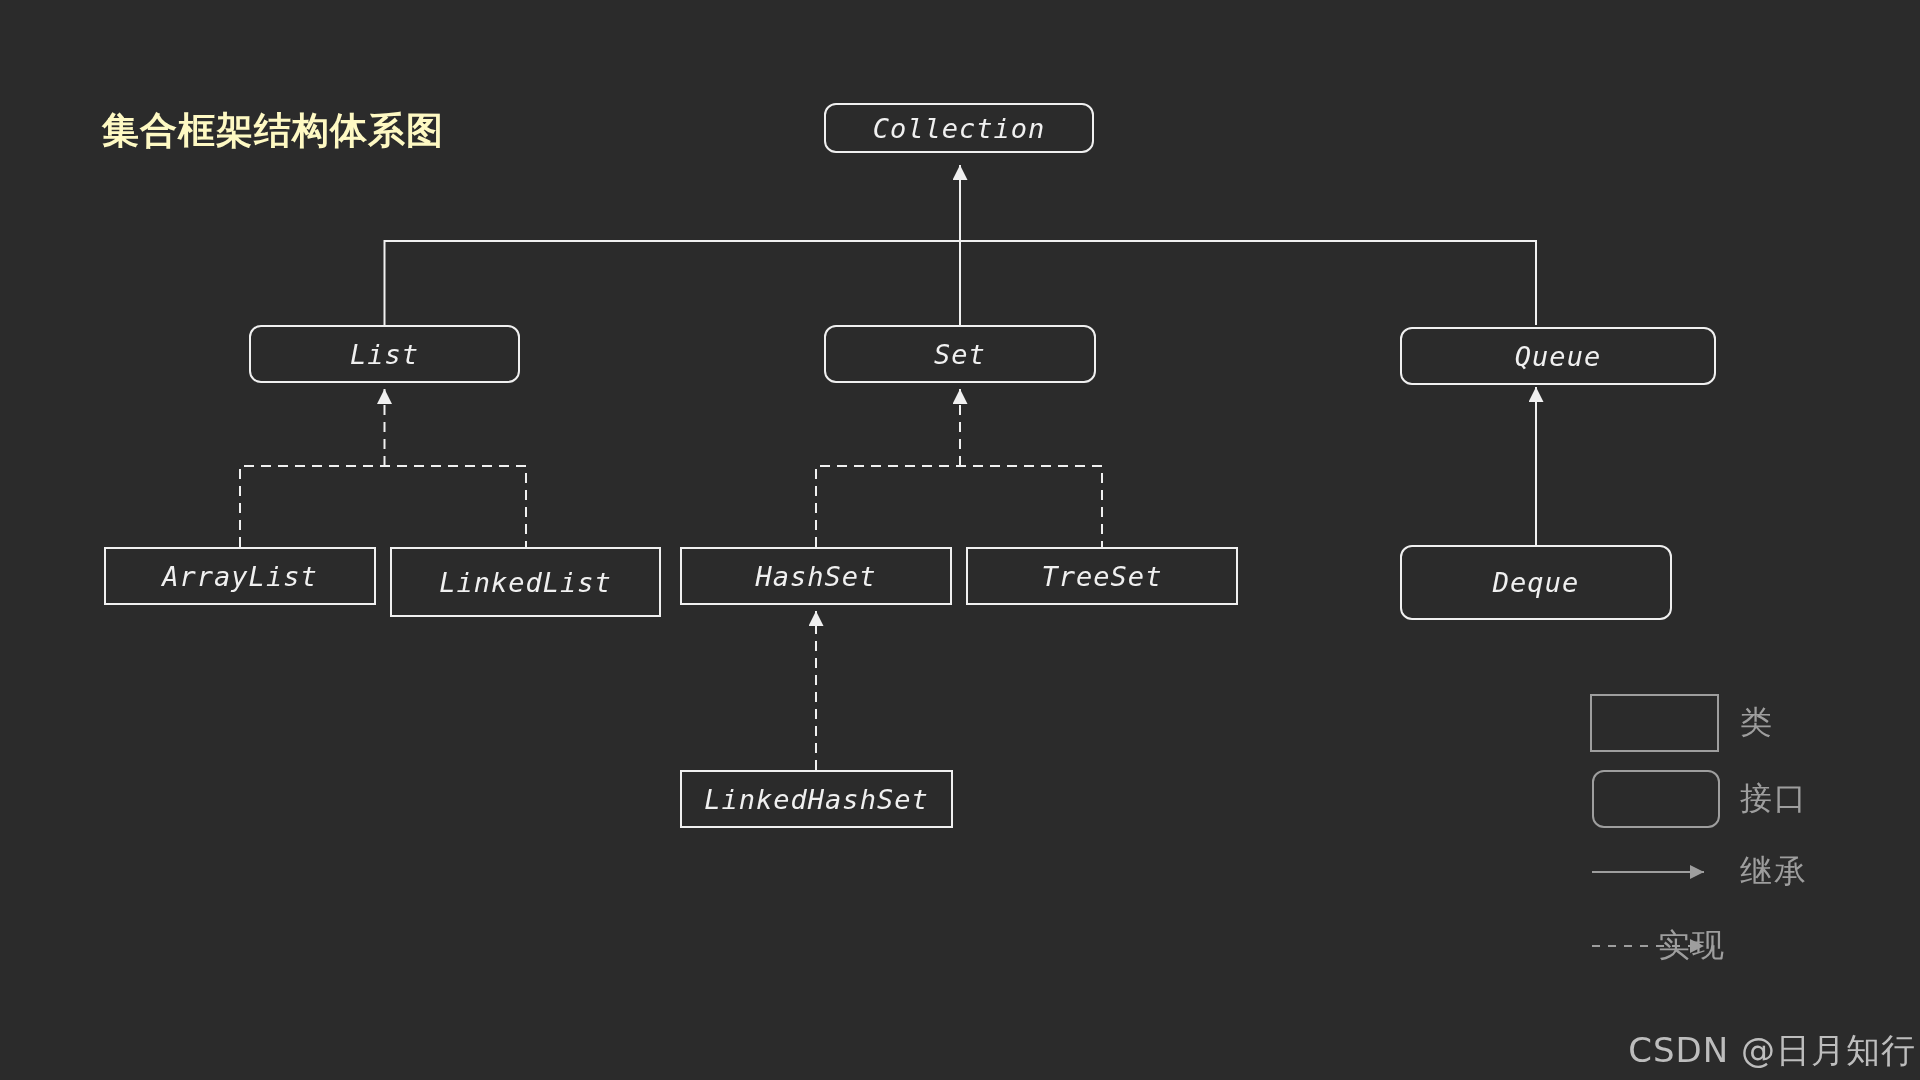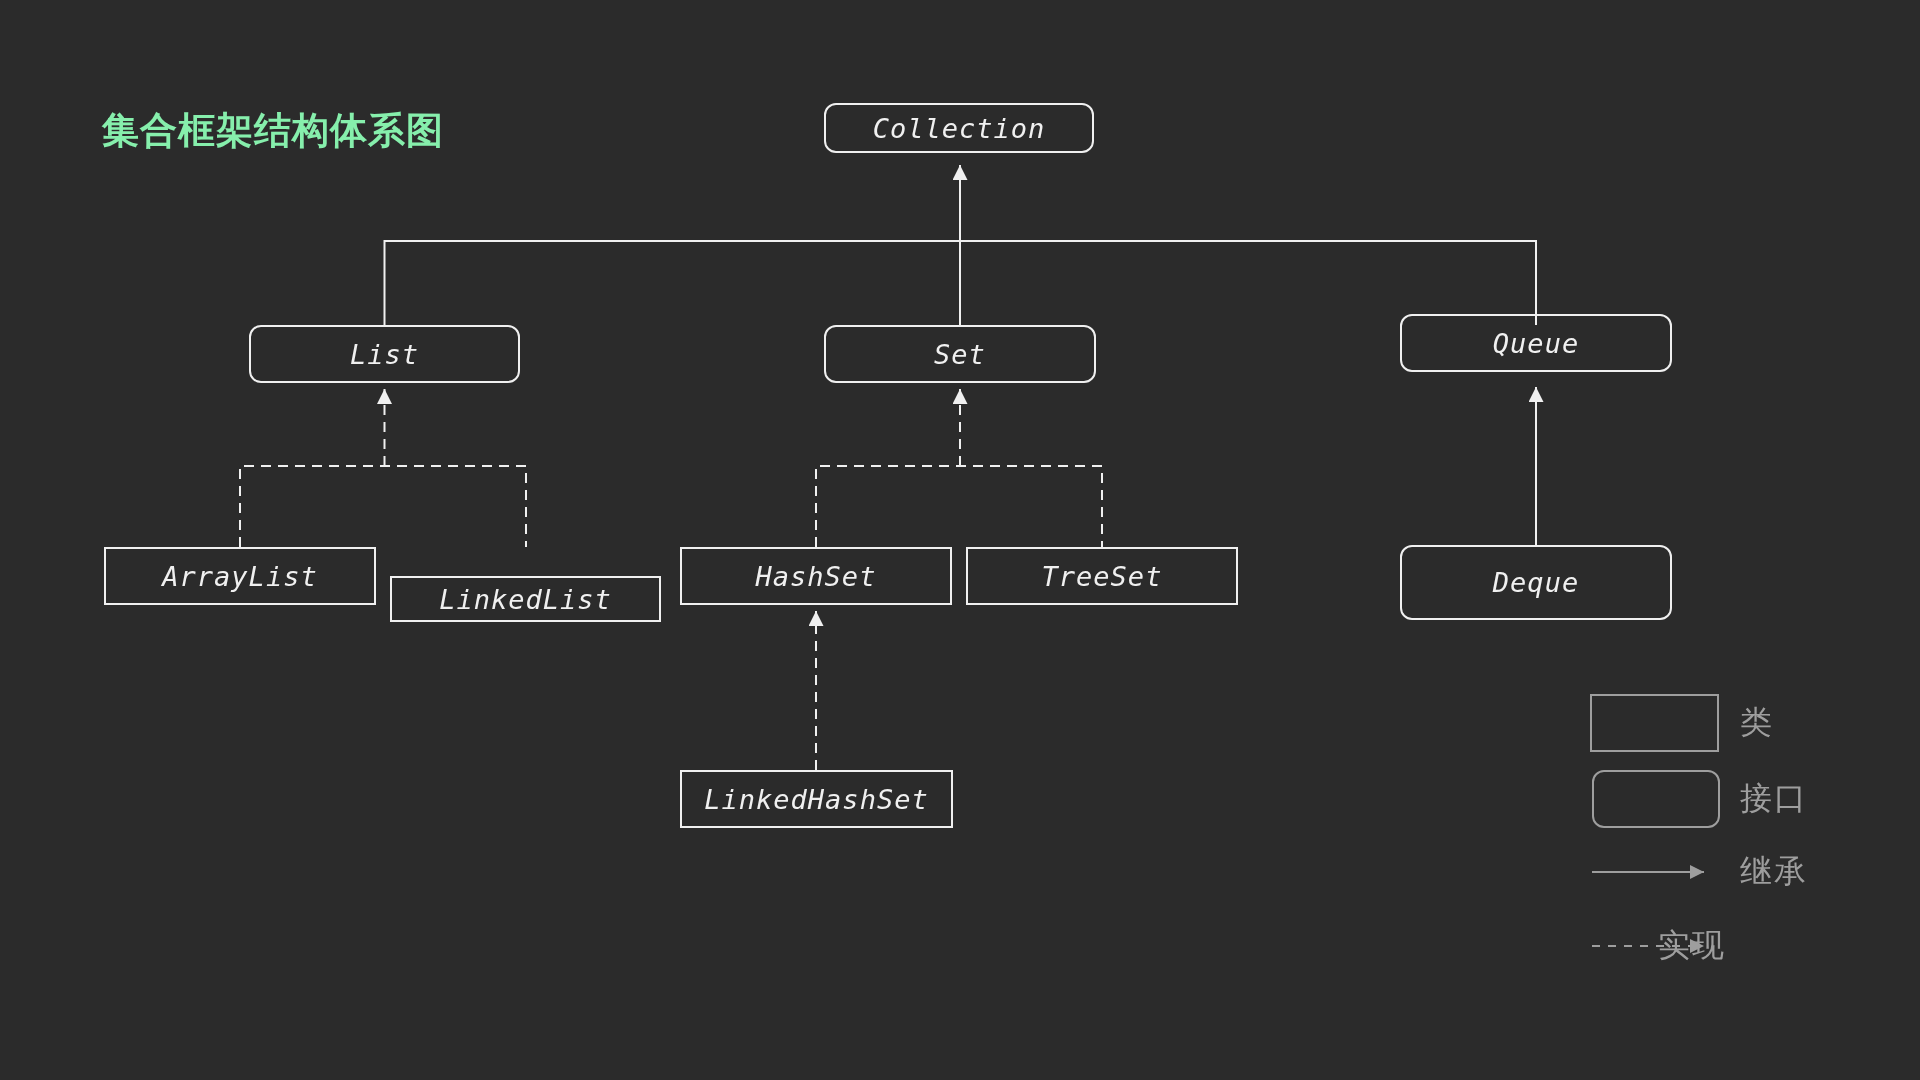--- a/index.html
+++ b/index.html
@@ -5,21 +5,21 @@
   html,body { margin:0; padding:0; background:#2b2b2b; }
   .stage {
     position:relative; width:1920px; height:1080px;
     background:#2b2b2b; overflow:hidden;
     font-family:"DejaVu Sans Mono", monospace;
   }
   .stage svg.connectors { position:absolute; left:0; top:0; }
   .title {
     position:absolute; left:102px; top:106px;
     font-family:"DejaVu Sans", sans-serif;
-    font-size:37px; font-weight:700; color:#86efac; letter-spacing:1px;
+    font-size:37px; font-weight:700; color:#fef9c3; letter-spacing:1px;
   }
   .node {
     position:absolute; box-sizing:border-box;
     border:2px solid #f0f0f0; color:#f0f0f0;
     display:flex; align-items:center; justify-content:center;
     font-style:italic; font-size:27px; letter-spacing:1px;
     background:transparent;
   }
   .node.interface { border-radius:12px; }
   .node.class { border-radius:0;font-style:italic; }
@@ -79,31 +79,31 @@
 
   <div class="node interface" style="left:824px; top:103px; width:270px; height:50px;">
     <span>Collection</span>
   </div>
   <div class="node interface" style="left:824px; top:325px; width:272px; height:58px;">
     <span>Set</span>
   </div>
   <div class="node interface" style="left:249px; top:325px; width:271px; height:58px;">
     <span>List</span>
   </div>
-  <div class="node interface" style="left:1400px; top:314px; width:272px; height:58px;">
+  <div class="node interface" style="left:1400px; top:327px; width:316px; height:58px;">
     <span>Queue</span>
   </div>
   <div class="node interface" style="left:1400px; top:545px; width:272px; height:75px;">
     <span>Deque</span>
   </div>
 
   <div class="node class" style="left:104px; top:547px; width:272px; height:58px;">
     <span>ArrayList</span>
   </div>
-  <div class="node class" style="left:390px; top:547px; width:271px; height:46px;margin-top:29px;">
+  <div class="node class" style="left:390px; top:547px; width:271px; height:70px;">
     <span>LinkedList</span>
   </div>
   <div class="node class" style="left:680px; top:547px; width:272px; height:58px;">
     <span>HashSet</span>
   </div>
   <div class="node class" style="left:966px; top:547px; width:272px; height:58px;">
     <span>TreeSet</span>
   </div>
   <div class="node class" style="left:680px; top:770px; width:273px; height:58px;">
     <span>LinkedHashSet</span>
@@ -114,14 +114,15 @@
     <div class="legend-label" style="left:1740px; top:694px;">类</div>
 
     <div class="legend-swatch rounded" style="left:1592px; top:770px; width:128px; height:58px;"></div>
     <div class="legend-label" style="left:1740px; top:770px;">接口</div>
 
     <div class="legend-label" style="left:1740px; top:843px;">继承</div>
 
     <div class="legend-label" style="left:1658px; top:917px;">实现</div>
   </div>
 
+  <div class="watermark">CSDN @日月知行</div>
 
 </div>
 
 </body></html>

